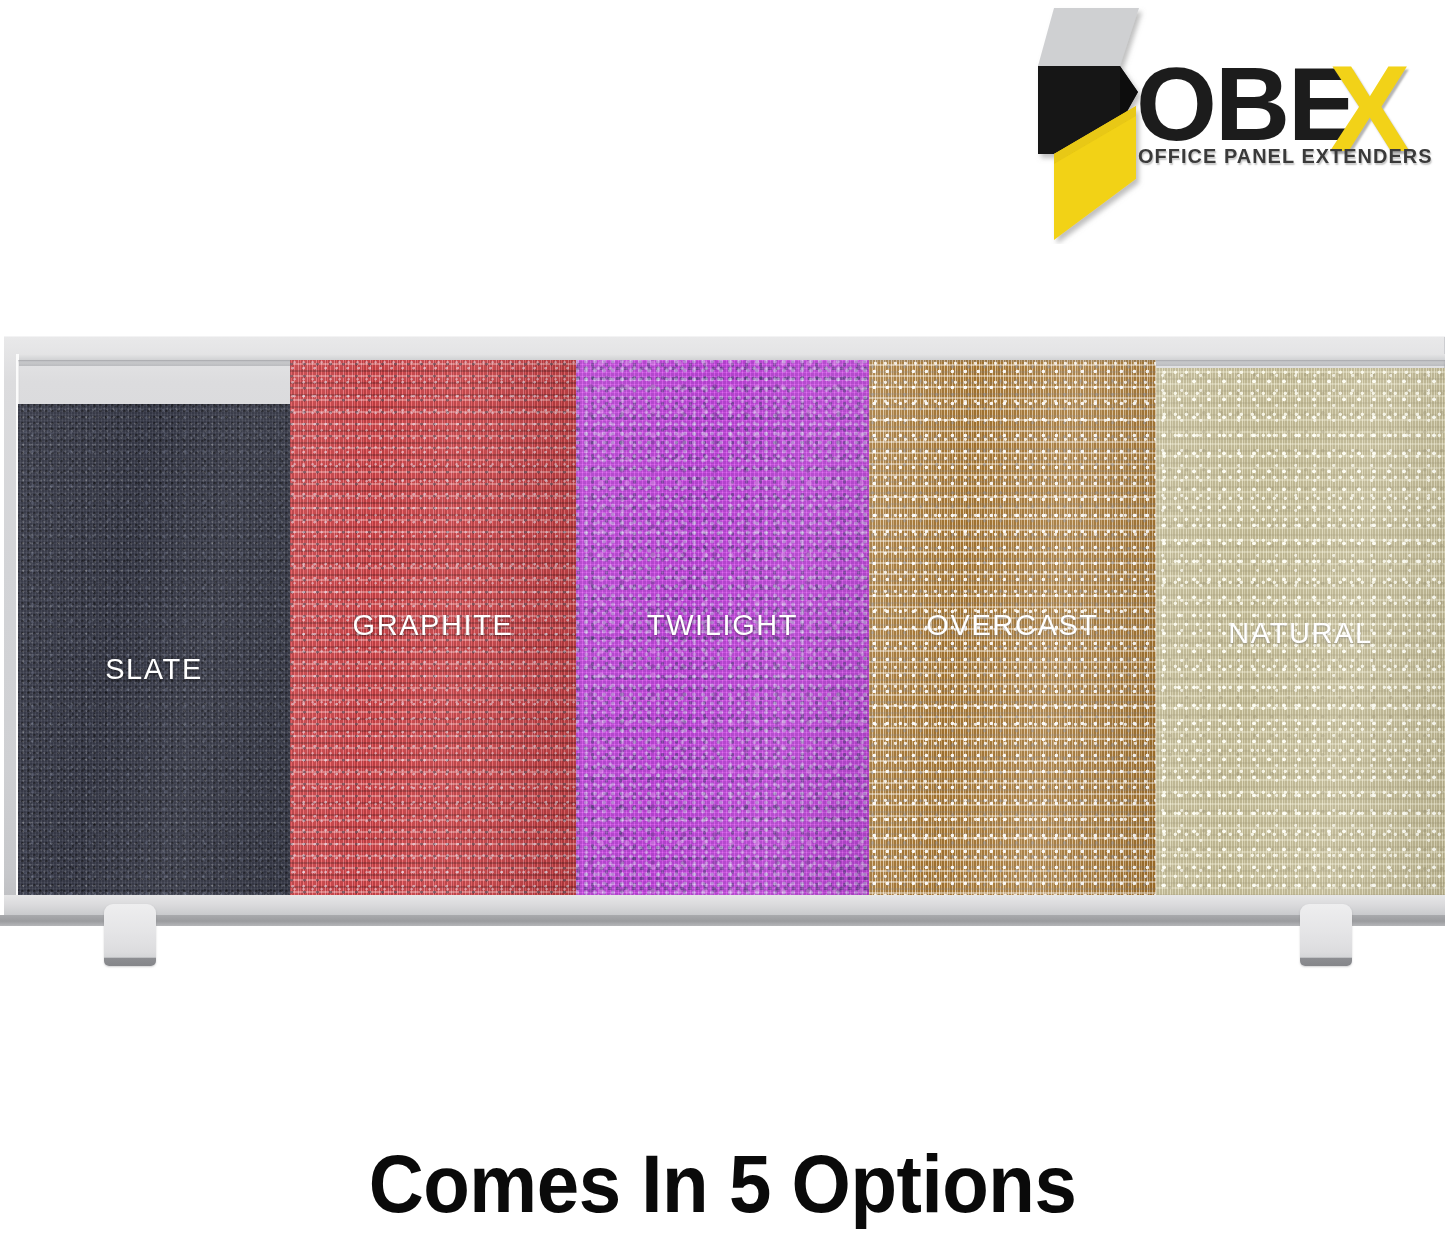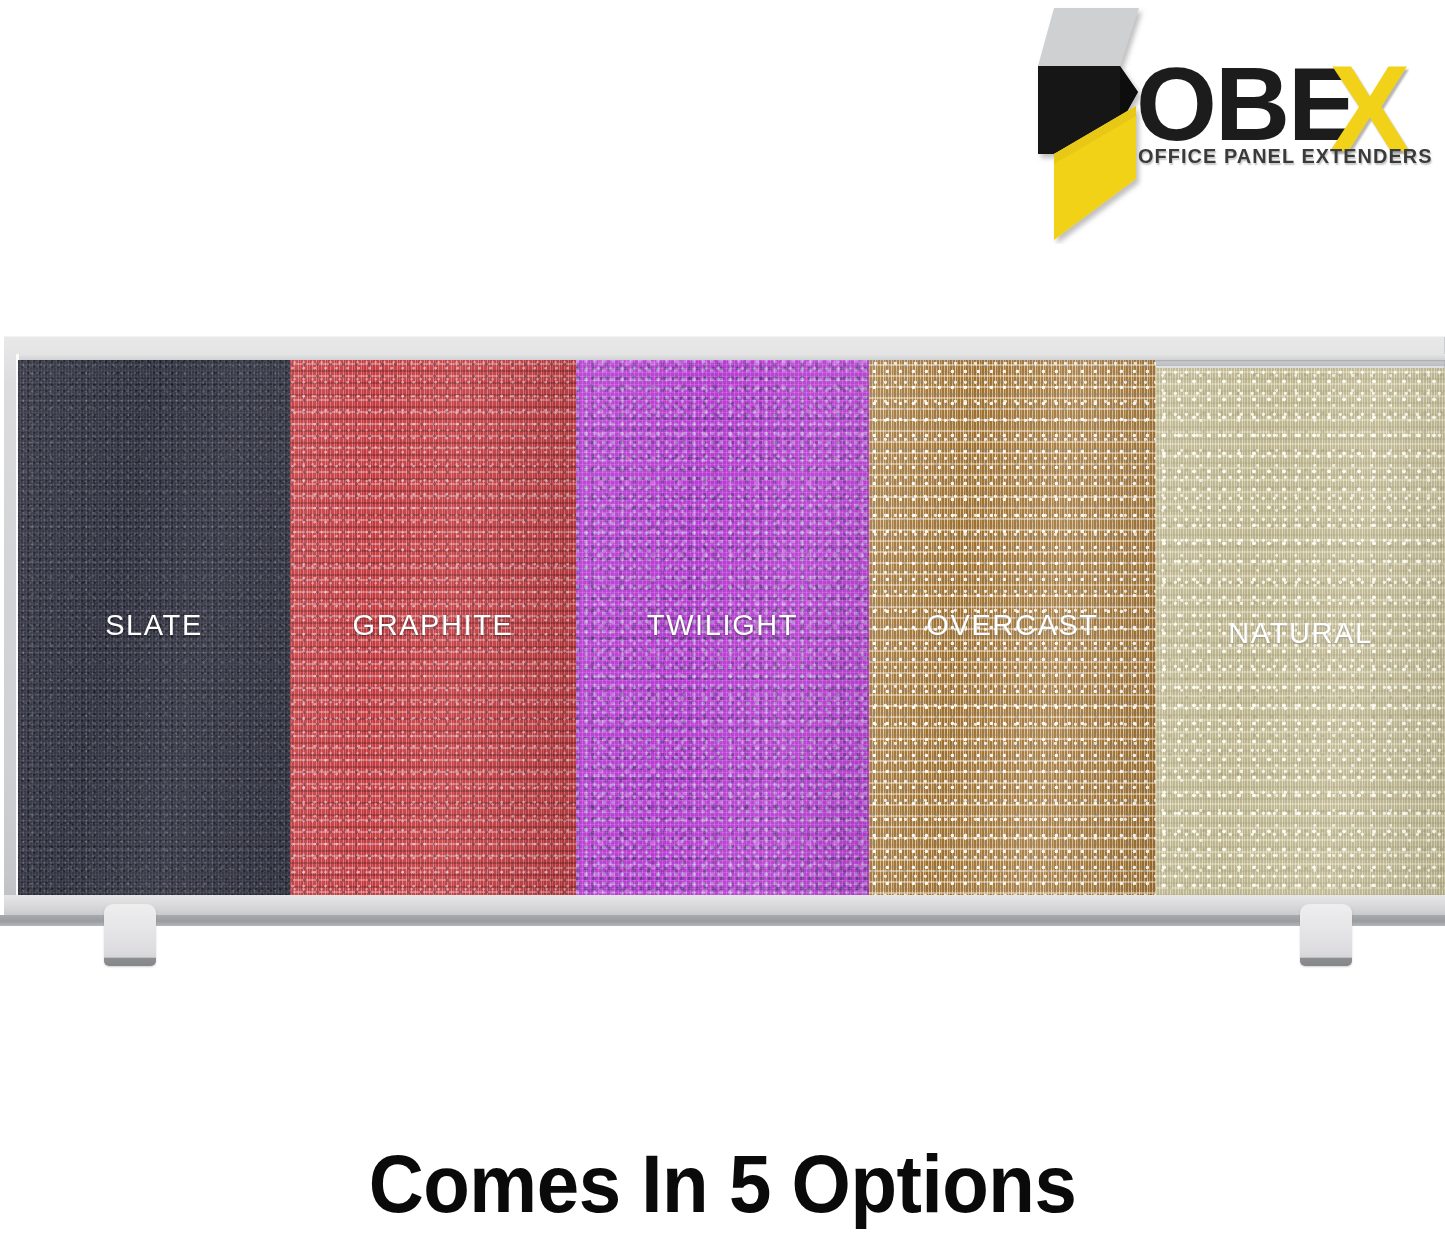--- a/index.html
+++ b/index.html
@@ -150,21 +150,21 @@
   .swatch-label.light-fabric { text-shadow: 0 1px 2px rgba(120,120,120,0.55); }
 
   
   .tex {
     position: absolute;
     inset: -10px;
     pointer-events: none;
   }
 
   
-  .sw-slate { background: #3a3d4c; }
+  .sw-slate { background: #3a3d4c; margin-top: 44px; }
   .sw-slate .tex-a {
     background-image:
       radial-gradient(circle at 20% 25%, rgba(255,255,255,0.16) 0.9px, transparent 1.3px),
       radial-gradient(circle at 68% 62%, rgba(255,255,255,0.13) 0.9px, transparent 1.3px),
       radial-gradient(circle at 42% 88%, rgba(0,0,0,0.42) 1.1px, transparent 1.6px),
       radial-gradient(circle at 88% 12%, rgba(0,0,0,0.34) 1px, transparent 1.5px);
     background-size: 7px 7px, 9px 9px, 6px 6px, 11px 11px;
   }
   .sw-slate .tex-b {
     background-image:

